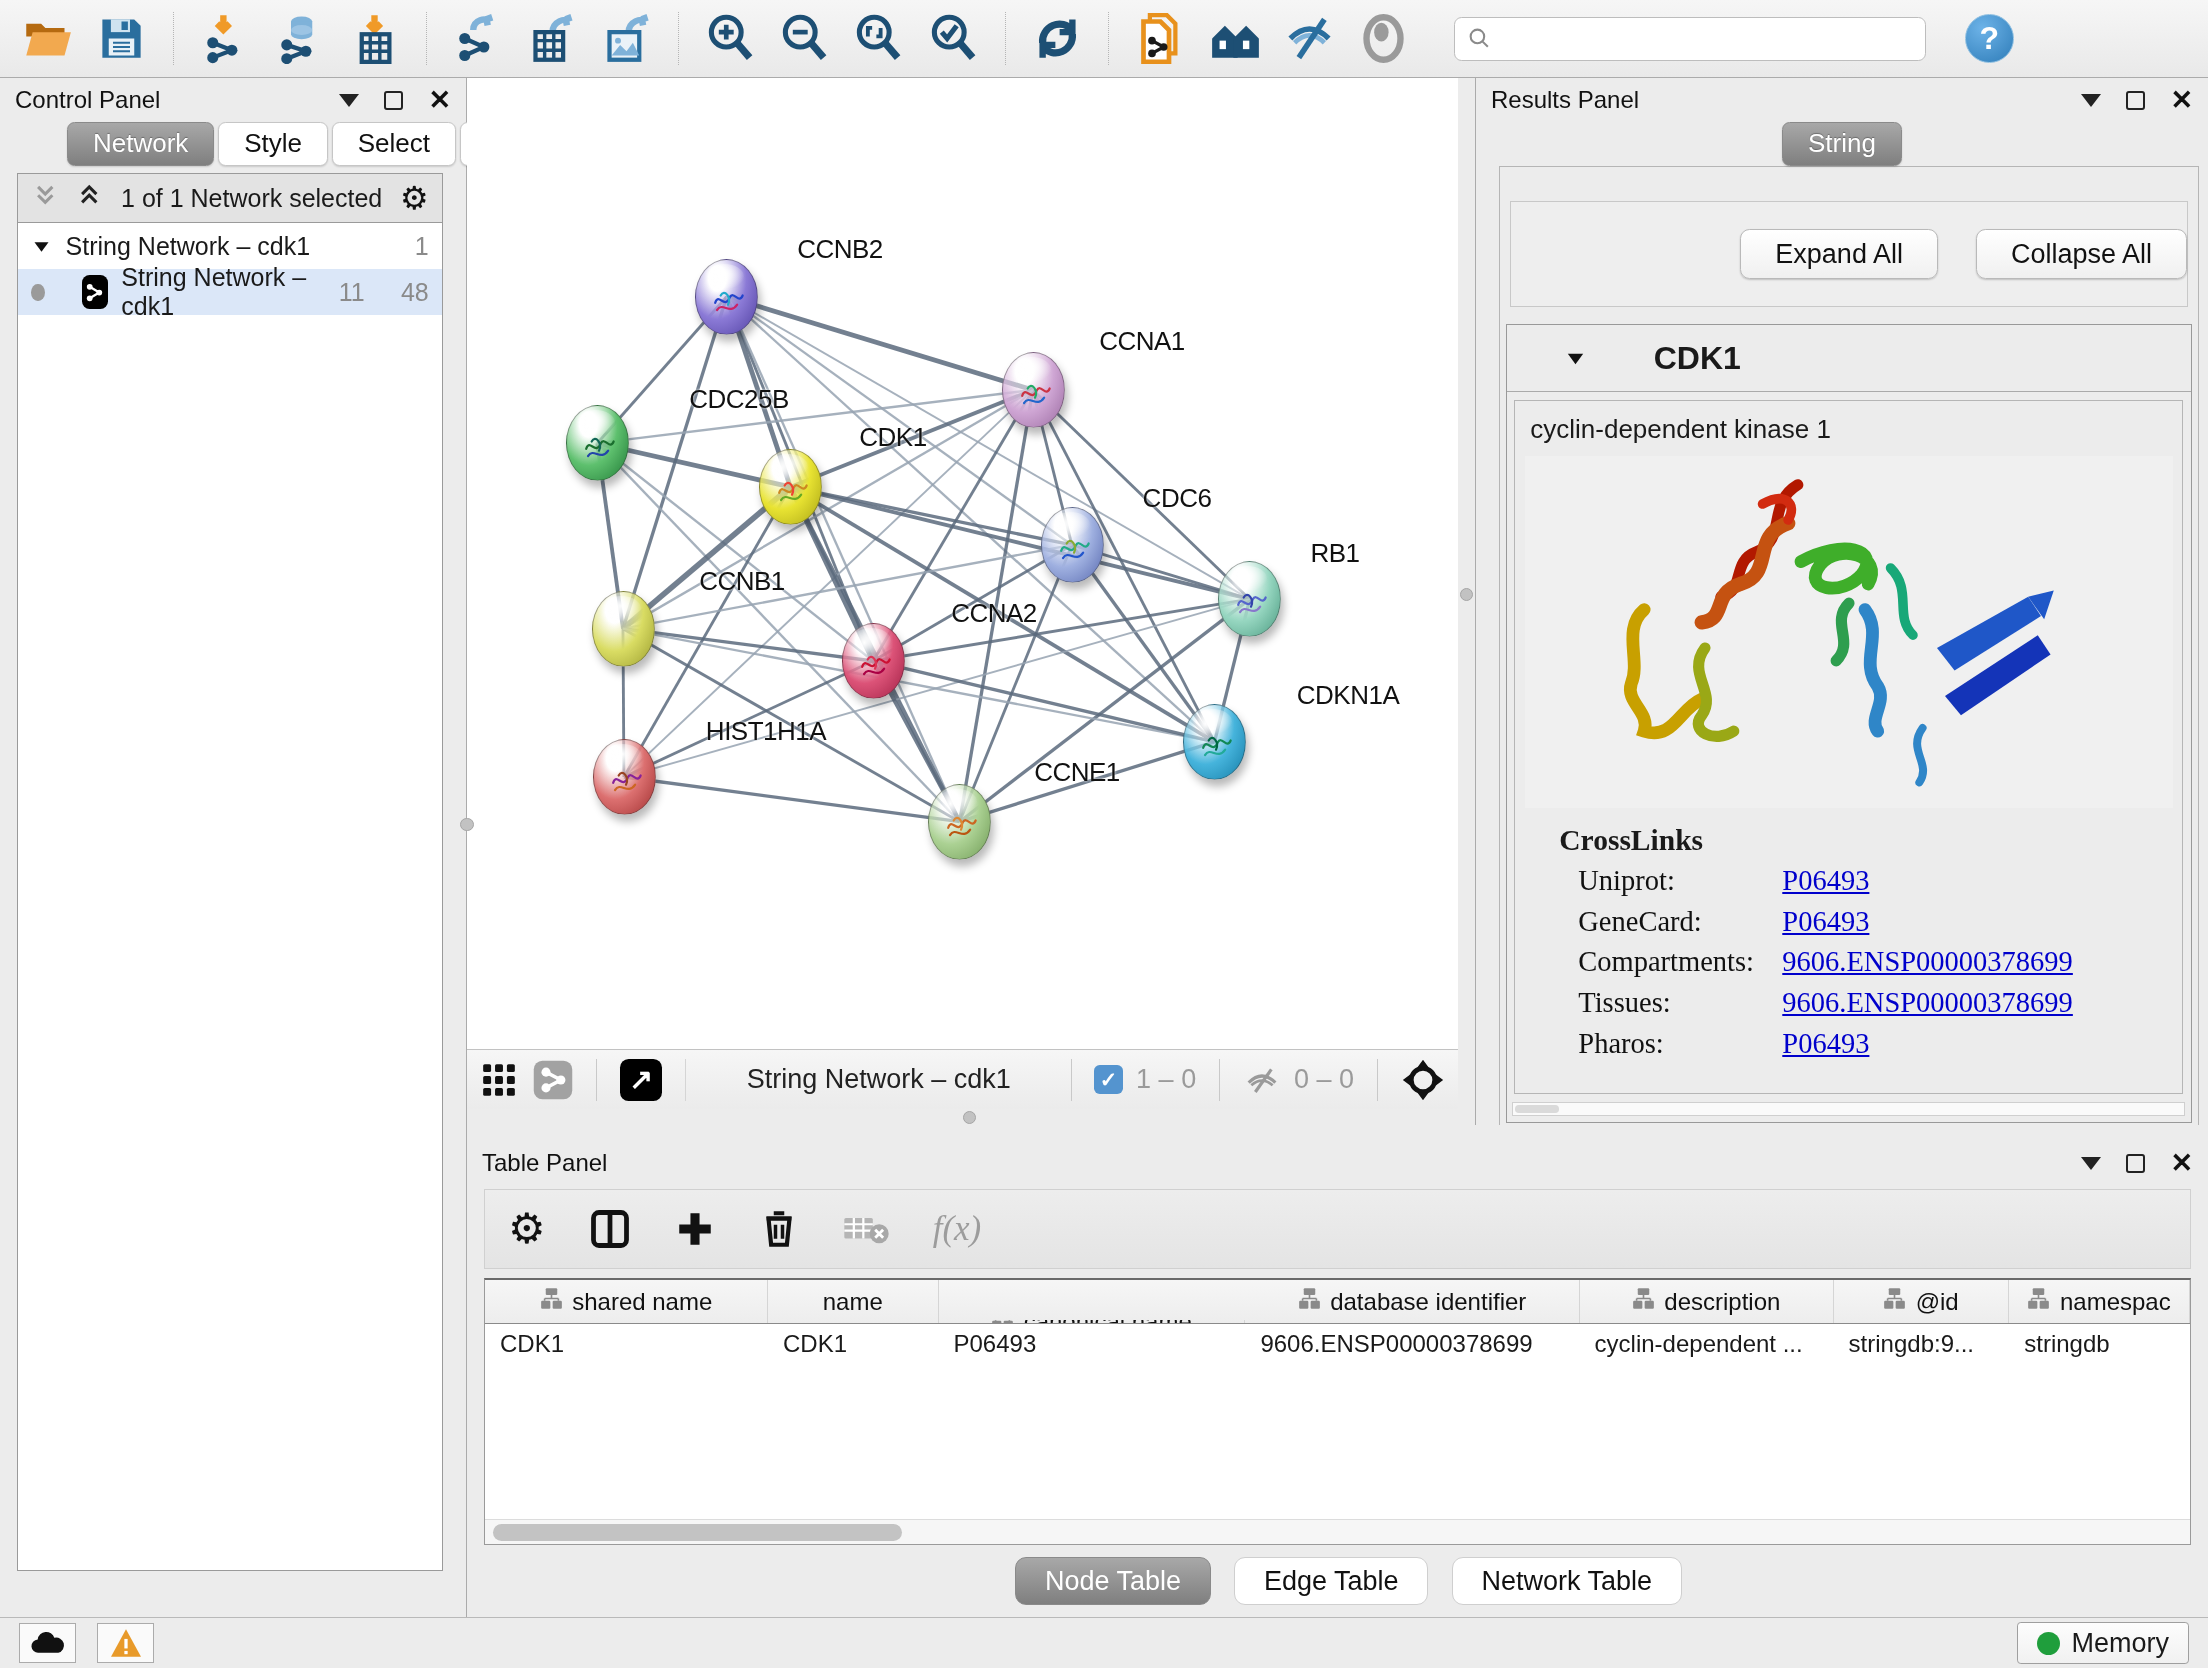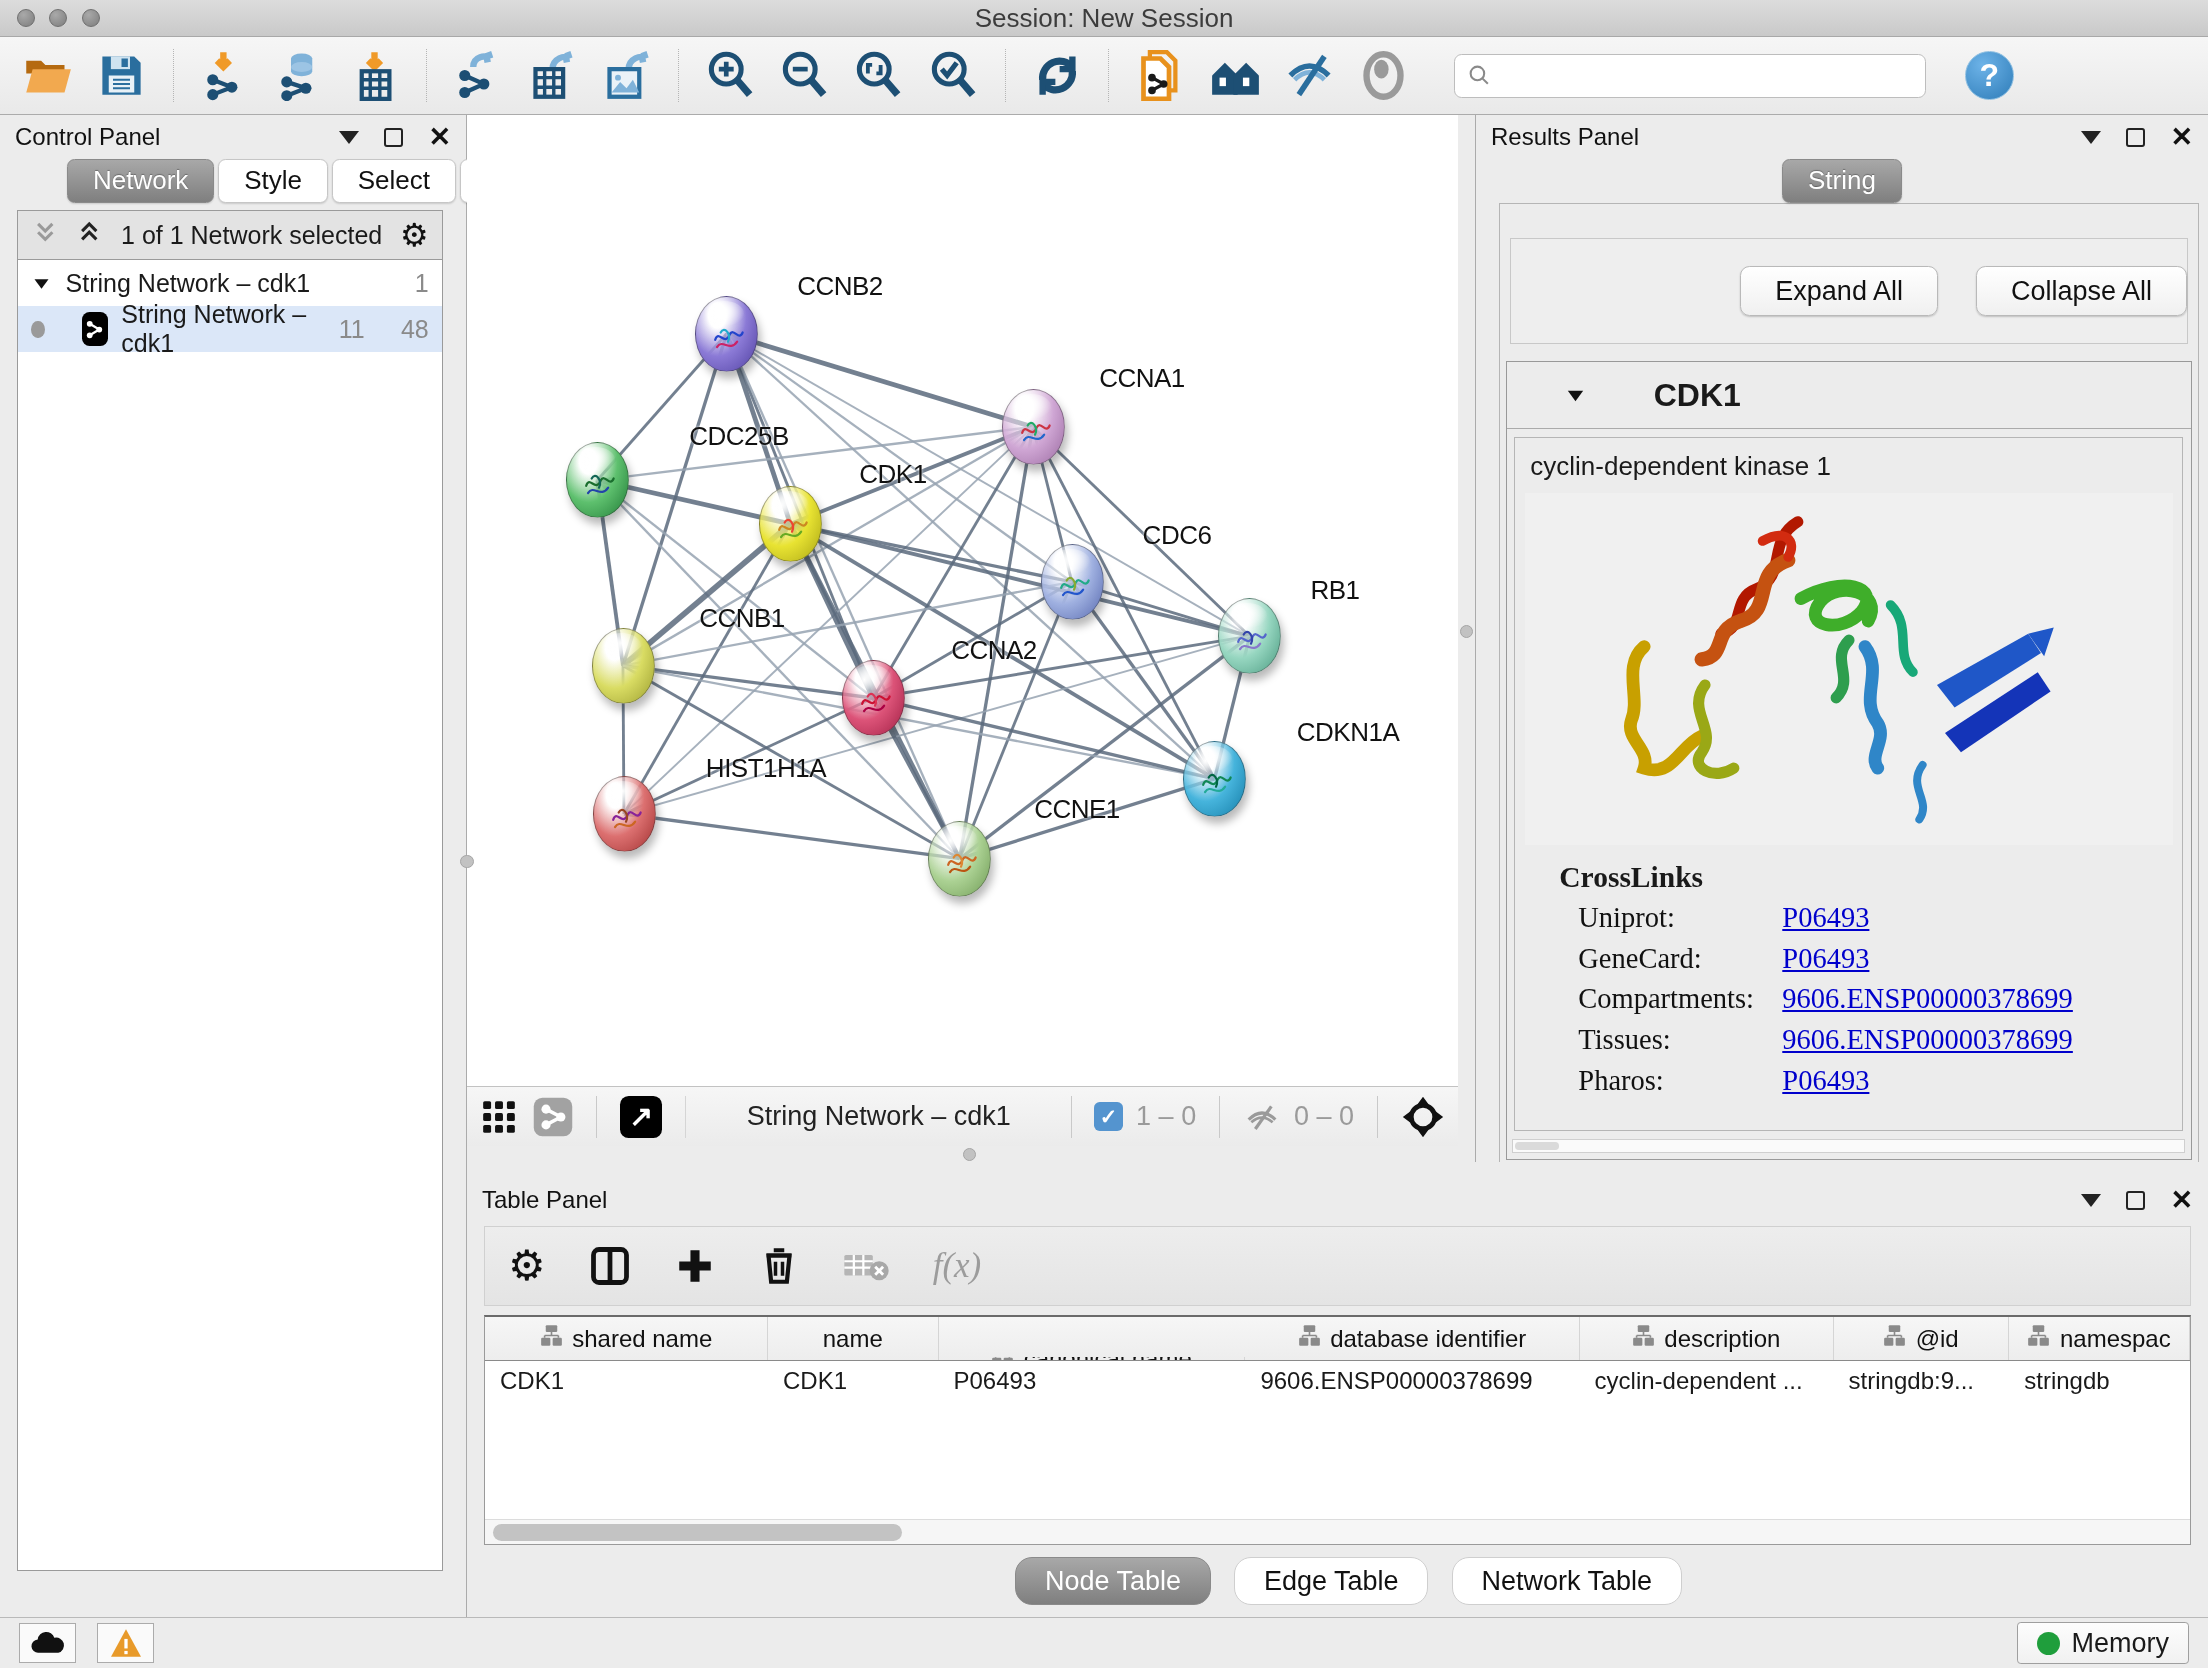--- a/index.html
+++ b/index.html
@@ -115,44 +115,36 @@
               display:flex; flex-direction:column; }
   .thead { display:flex; background:linear-gradient(#f6f6f6,#ededed); border-bottom:1.9px solid #8a8a8a; height:44px; flex:0 0 auto; }
   .th { display:flex; align-items:center; justify-content:center; gap:9.5px; font-size:24px; color:#111;
         border-right:1px solid #d5d5d5; overflow:hidden; white-space:nowrap; }
   .trow { display:flex; height:42px; flex:0 0 auto; }
   .td { font-size:24px; padding:5.7px 3.8px 0 15px; overflow:hidden; white-space:nowrap; }
   .tbody-rest { flex:1; }
   .hscroll { height:25px; background:#f6f6f6; border-top:1px solid #dcdcdc; position:relative; flex:0 0 auto; }
   .hthumb { position:absolute; left:7.6px; top:3.8px; width:409px; height:17px; background:#c3c3c3; border-radius:8.6px; }
   .ttabs { height:72px; display:flex; align-items:center; justify-content:center; gap:1.9px; flex:0 0 auto; }
-  .ttab { padding:7.6px 28.5px; font-size:27px; background:#fff; border:1px solid #cfcfcf; border-radius:17px; color:#111;margin-left:22px; }
+  .ttab { padding:7.6px 28.5px; font-size:27px; background:#fff; border:1px solid #cfcfcf; border-radius:11px; color:#111;margin-left:22px; }
   .ttab.active { background:linear-gradient(#a8a8a8,#7f7f7f); color:#fff; border-color:#8a8a8a; }
 
   
   .statusbar { height:51px; background:#ececec; border-top:1.9px solid #b9b9b9; display:flex; align-items:center;
                padding:0 19px; gap:21px; flex:0 0 auto; }
   .sicon { width:57px; height:40px; background:#fafafa; border:1.9px solid #ababab; display:flex; align-items:center; justify-content:center; }
   .membtn { margin-left:auto; height:42px; background:linear-gradient(#fdfdfd,#f1f1f1); border:1.9px solid #9f9f9f; border-radius:3.8px;
             display:flex; align-items:center; gap:11.4px; padding:0 19px; font-size:27px; }
   .memdot { width:23px; height:23px; border-radius:50%; }
 </style>
 </head>
 <body>
 
 <div class="window">
 
-  <div class="titlebar">
-    <div class="traffic">
-      <div class="tdot"></div>
-      <div class="tdot"></div>
-      <div class="tdot"></div>
-    </div>
-    <div class="wtitle">Session: New Session</div>
-  </div>
 
   <div class="toolbar">
     <div class="tbtn">
         <svg viewBox="0 0 24 24">
       <path d="M2 5 h7 l2 2 h9 v4 H2z" fill="#b56a10"></path>
           <path d="M2 20 L5 9 h18 l-3 11z" fill="#f2a94f"></path>
         </svg>
       </div>
     <div class="tbtn">
         <svg viewBox="0 0 24 24">

